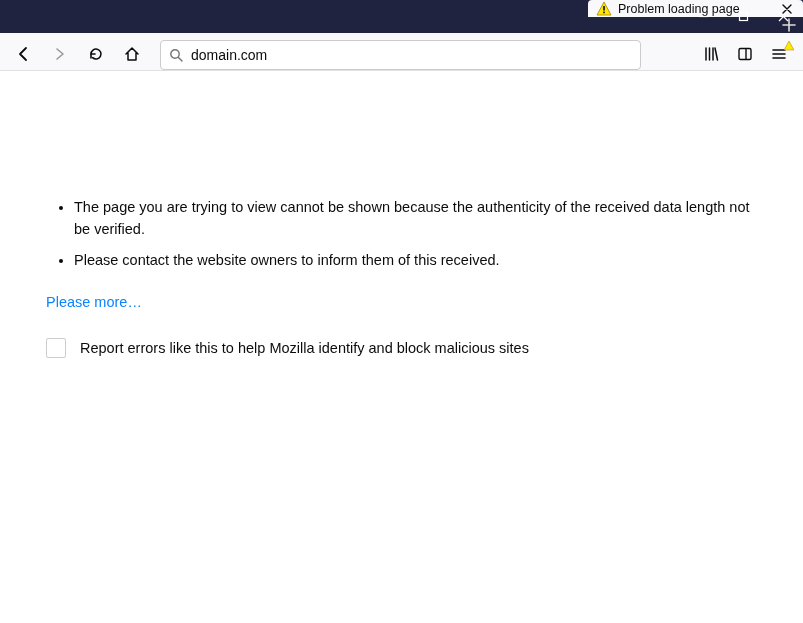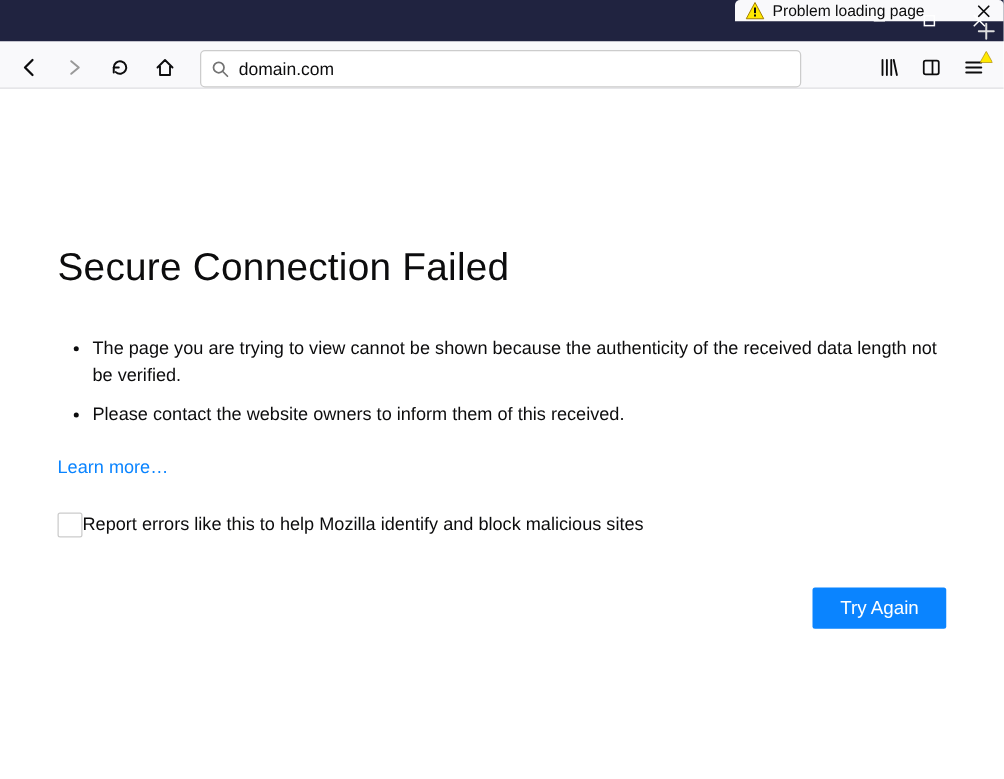--- a/index.html
+++ b/index.html
@@ -76,21 +76,21 @@
   
   .content {
     padding: 125px 46px 0 46px;
     color:#0c0c0d;
   }
   h1.page-title { font-weight:300; font-size:31px; margin-bottom:36px; letter-spacing:0.2px; }
   p.err-desc { font-size:14.5px; line-height:1.45; margin-bottom:20px; }
   ul.err-list { margin:0 0 22px 28px; }
   ul.err-list li { font-size:14.5px; line-height:1.55; margin-bottom:8px; }
   a.learn-more { color:#0a84ff; font-size:14.5px; text-decoration:none; display:inline-block; margin-bottom:28px; cursor:pointer;}
-  .report-row { display:flex; align-items:center; margin-bottom:40px; font-size:14.5px; }
+  .report-row { display:flex; align-items:center; gap:14px; margin-bottom:40px; font-size:14.5px; }
   .report-row .cbox { width:20px; height:20px; border:1px solid #ccc; border-radius:2px; background:#fff; cursor:pointer;}
   .btn-row { text-align:right; }
   .try-again {
     background:#0a84ff; color:#fff; border:none; font-size:15px;
     padding:8px 22px; border-radius:2px; cursor:pointer; font-family:inherit;
   }
 
   svg { display:block; }
 </style>
 </head>
@@ -186,26 +186,22 @@
       <span style="position:absolute;top:3px;right:1px;">
         <svg width="10" height="10" viewBox="0 0 10 10">
             <path d="M5 0 L10 9 H0 Z" fill="#ffe900" stroke="#a47f00" stroke-width="0.5"></path>
           </svg>
       </span>
     </div>
   </div>
 </div>
 
 <div class="content">
-  <h1 class="page-title">Secure Connection Failed</h1>
   <ul class="err-list">
     <li>The page you are trying to view cannot be shown because the authenticity of the received data length not be verified.</li>
     <li>Please contact the website owners to inform them of this received.</li>
   </ul>
-  <a class="learn-more">Learn more…</a>
+  <a class="learn-more">Please more…</a>
   <div class="report-row">
     <div class="cbox"></div>
     <span>Report errors like this to help Mozilla identify and block malicious sites</span>
   </div>
-  <div class="btn-row">
-    <button class="try-again">Try Again</button>
-  </div>
 </div>
 
 </body></html>

